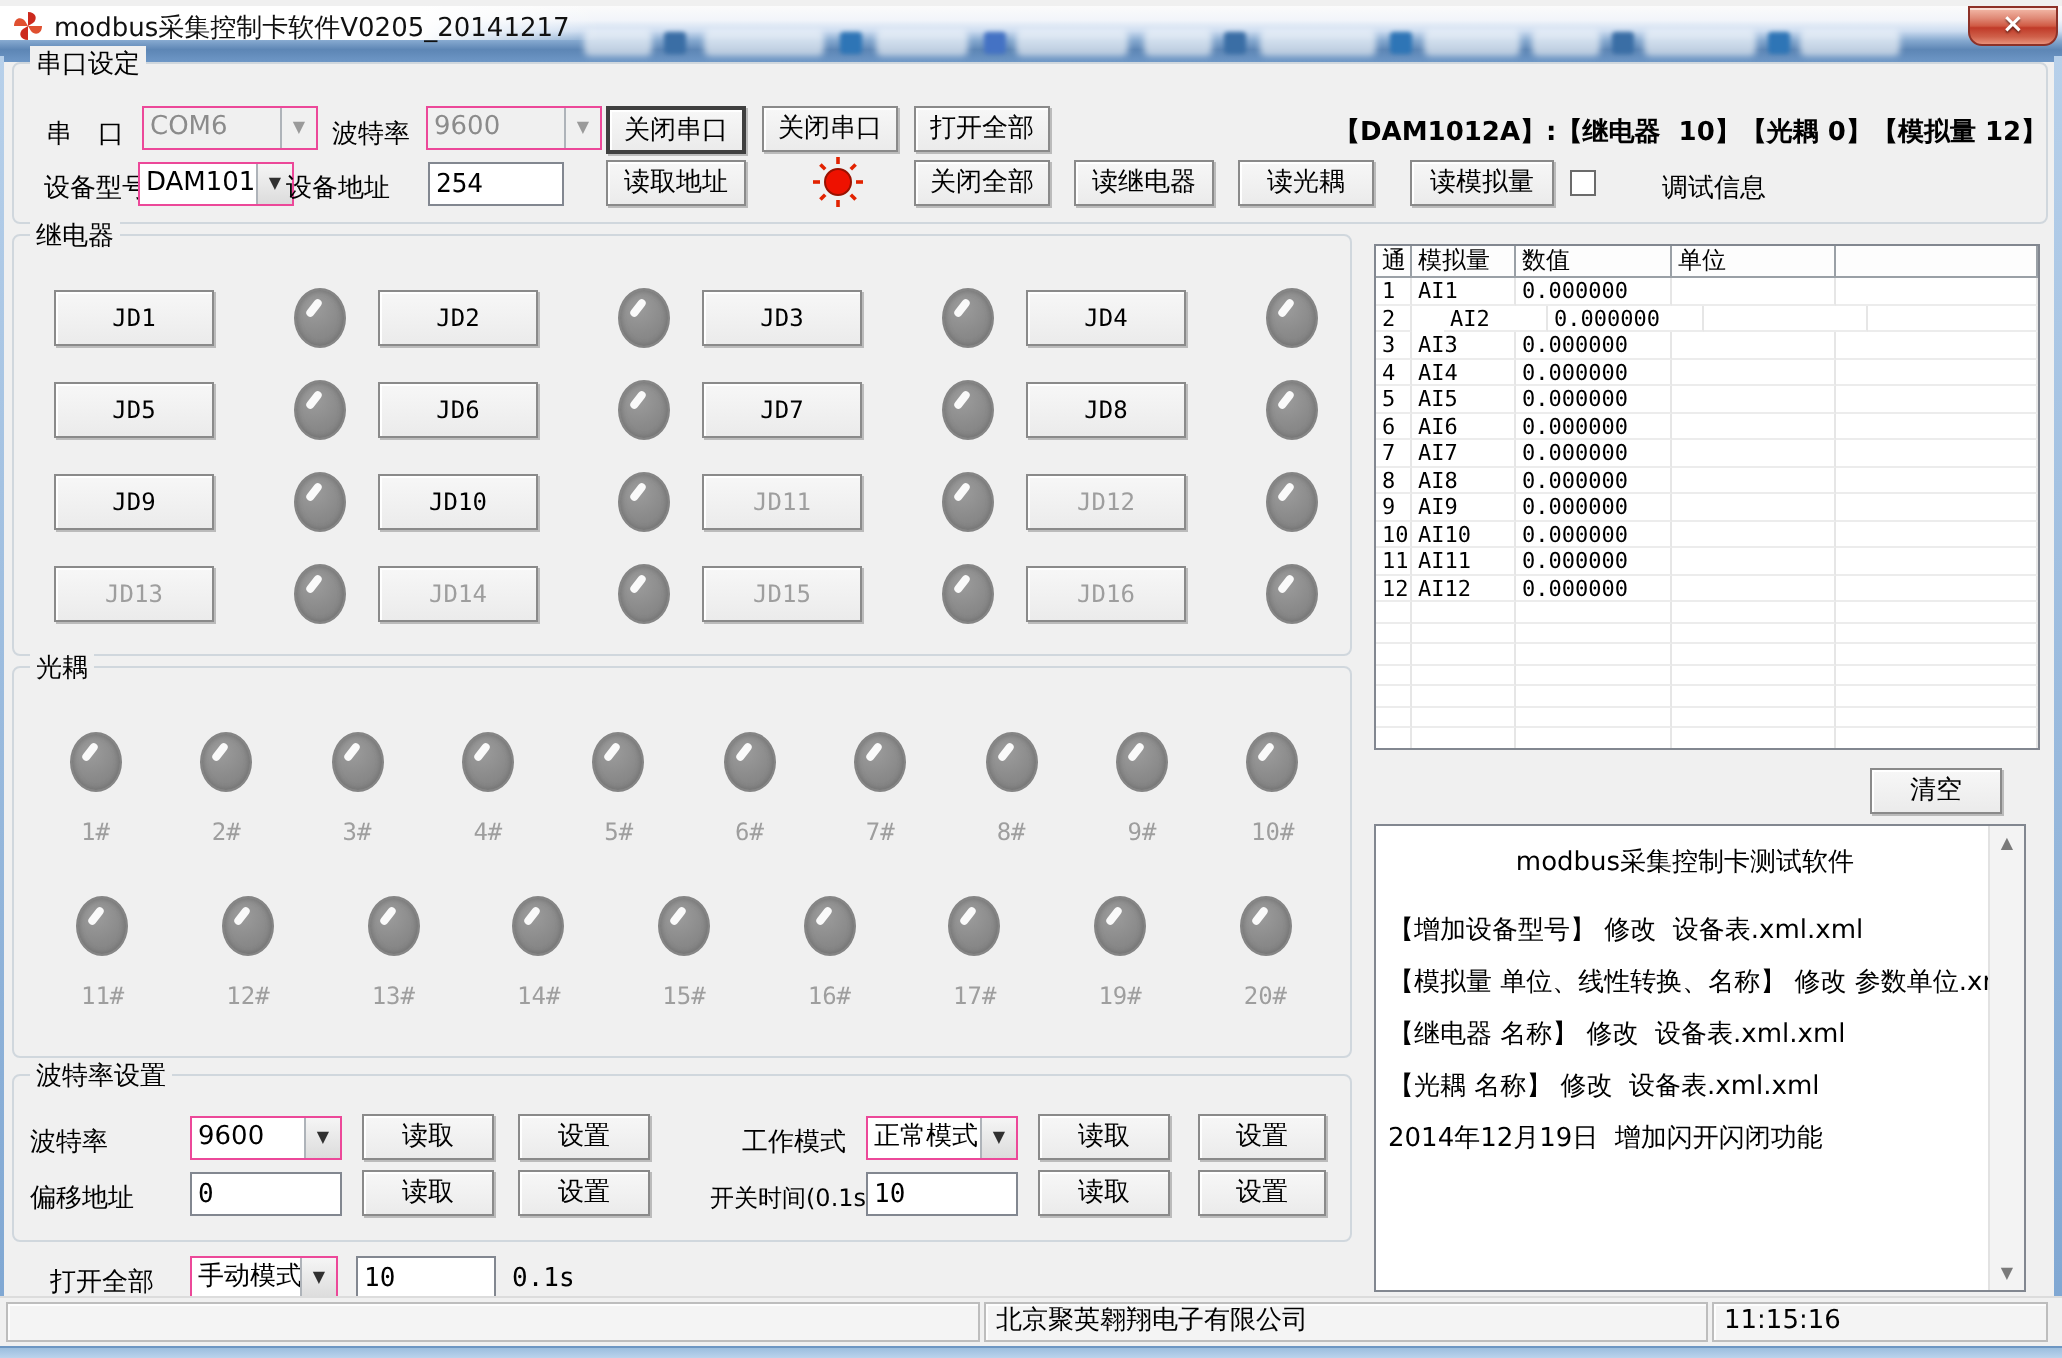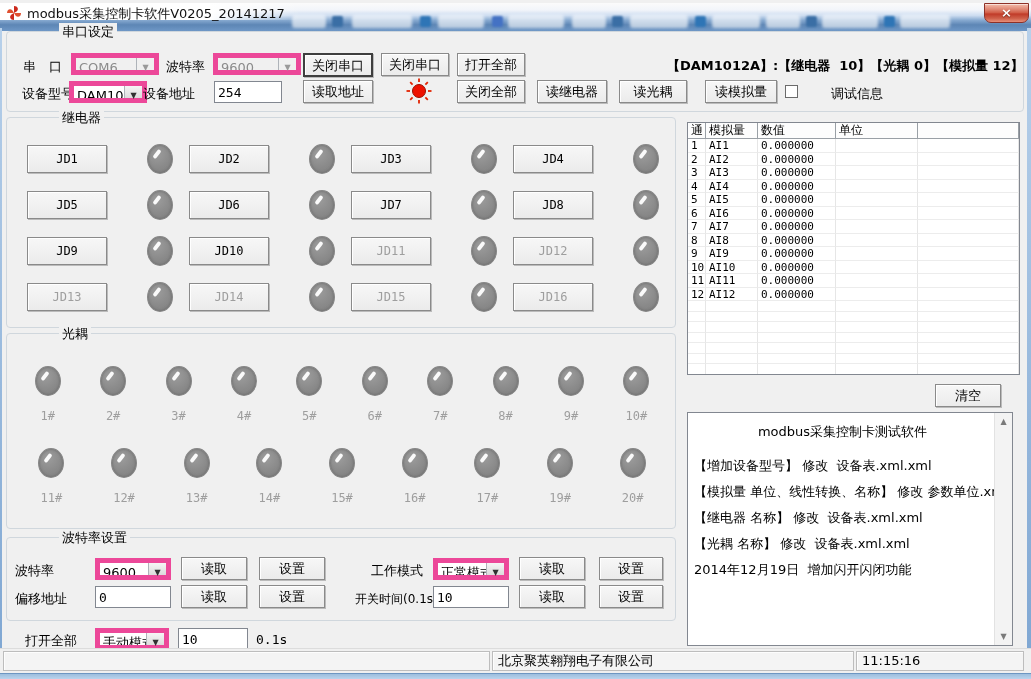--- a/index.html
+++ b/index.html
@@ -20,28 +20,28 @@
     background:linear-gradient(180deg,#f4bcab 0%,#e08a77 28%,#d05a44 50%,#c03a28 55%,#cf604a 80%,#e8907a 100%);
     box-shadow:inset 0 1px 0 rgba(255,255,255,.55);
     color:#fff;font-weight:bold;font-size:13px;text-align:center;line-height:17px;
     text-shadow:0 1px 1px rgba(0,0,0,.45);}
   .border-left{position:absolute;left:0;top:28px;width:2px;height:645px;background:linear-gradient(#b7d0ea,#7ea6d2);}
   .border-right{position:absolute;left:1027px;top:28px;width:4px;height:645px;background:linear-gradient(#b7d0ea,#7ea6d2);}
   .border-bottom{position:absolute;left:0;top:673px;width:1031px;height:6px;
     background:linear-gradient(180deg,#9cbede,#bad3ec);border-top:1px solid #6d96c2;box-sizing:border-box;}
   
   .groupbox{position:absolute;border:1px solid #d0d7dd;border-radius:4px;box-sizing:border-box;}
-  .gb-title{position:absolute;top:-9px;left:8px;background:#f0f0f0;padding:0 3px;font-size:13px;color:#000;white-space:nowrap;margin-left:44px;}
+  .gb-title{position:absolute;top:-9px;left:8px;background:#f0f0f0;padding:0 3px;font-size:13px;color:#000;white-space:nowrap;}
   .lbl{position:absolute;font-size:13px;color:#000;white-space:nowrap;}
   .btn{position:absolute;height:23px;box-sizing:border-box;
     background:linear-gradient(#f7f7f7,#ebebeb);border:1px solid #8a8a8a;
     box-shadow:1px 1px 0 rgba(0,0,0,.22), inset 1px 1px 0 #ffffff;
     font-family:"DejaVu Sans",sans-serif;font-size:13px;color:#000;text-align:center;line-height:20px;padding:0;cursor:default;}
   .btn.default{border:2px solid #3f3f3f;height:24px;line-height:19px;}
-  .combo{position:absolute;height:22px;box-sizing:border-box;border:5px solid #ec4899;background:#fff;display:flex;}
+  .combo{position:absolute;height:22px;box-sizing:border-box;border:1px solid #ec4899;background:#fff;display:flex;}
   .combo .c-text{flex:1;font-size:13px;line-height:19px;padding-left:3px;overflow:hidden;white-space:nowrap;color:#000;}
   .combo .c-arrow{width:17px;border-left:1px solid #aeb3b9;background:linear-gradient(#f5f5f5,#dcdcdc);
     font-size:8px;line-height:19px;text-align:center;color:#303030;}
   .combo.disabled{background:#f0f0f0;}
   .combo.disabled .c-text{color:#8b8b8b;}
   .combo.disabled .c-arrow{color:#9a9a9a;background:#f0f0f0;}
   .tinput{position:absolute;height:22px;box-sizing:border-box;border:1px solid #828790;background:#fff;
     font-family:"DejaVu Sans Mono",monospace;font-size:13px;padding:0 3px;color:#000;}
   .checkbox{position:absolute;width:13px;height:13px;box-sizing:border-box;border:1px solid #6b6b6b;background:#fff;}
   .led{width:24px;height:28px;border-radius:50%;position:relative;flex:none;
@@ -264,21 +264,21 @@
   <div id="analog-body">
       <div class="tr">
         <div class="td" style="width: 18px;">1</div>
         <div class="td" style="width: 52px;">AI1</div>
         <div class="td" style="width: 78px;">0.000000</div>
         <div class="td" style="width: 82px;"></div>
         <div class="td" style="width: 99px; flex: 1 1 0%;"></div>
       </div>
       <div class="tr">
         <div class="td" style="width: 18px;">2</div>
-        <div class="td" style="width: 52px;">AI2</div>
+        <div class="td" style="width: 52px; margin-left: 16px;">AI2</div>
         <div class="td" style="width: 78px;">0.000000</div>
         <div class="td" style="width: 82px;"></div>
         <div class="td" style="width: 99px; flex: 1 1 0%;"></div>
       </div>
       <div class="tr">
         <div class="td" style="width: 18px;">3</div>
         <div class="td" style="width: 52px;">AI3</div>
         <div class="td" style="width: 78px;">0.000000</div>
         <div class="td" style="width: 82px;"></div>
         <div class="td" style="width: 99px; flex: 1 1 0%;"></div>

